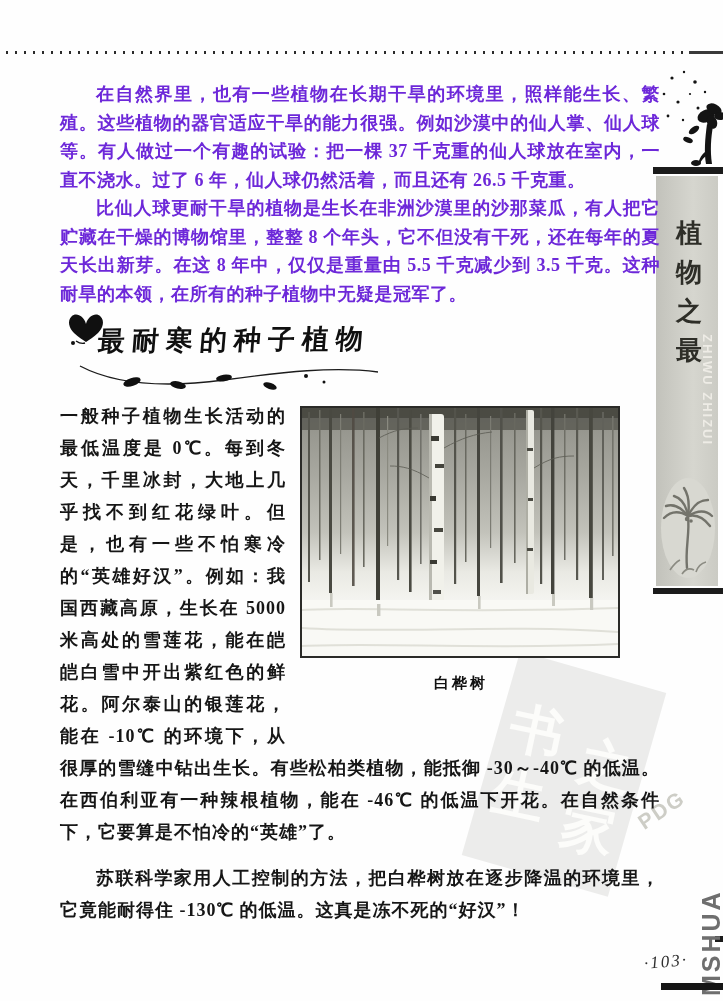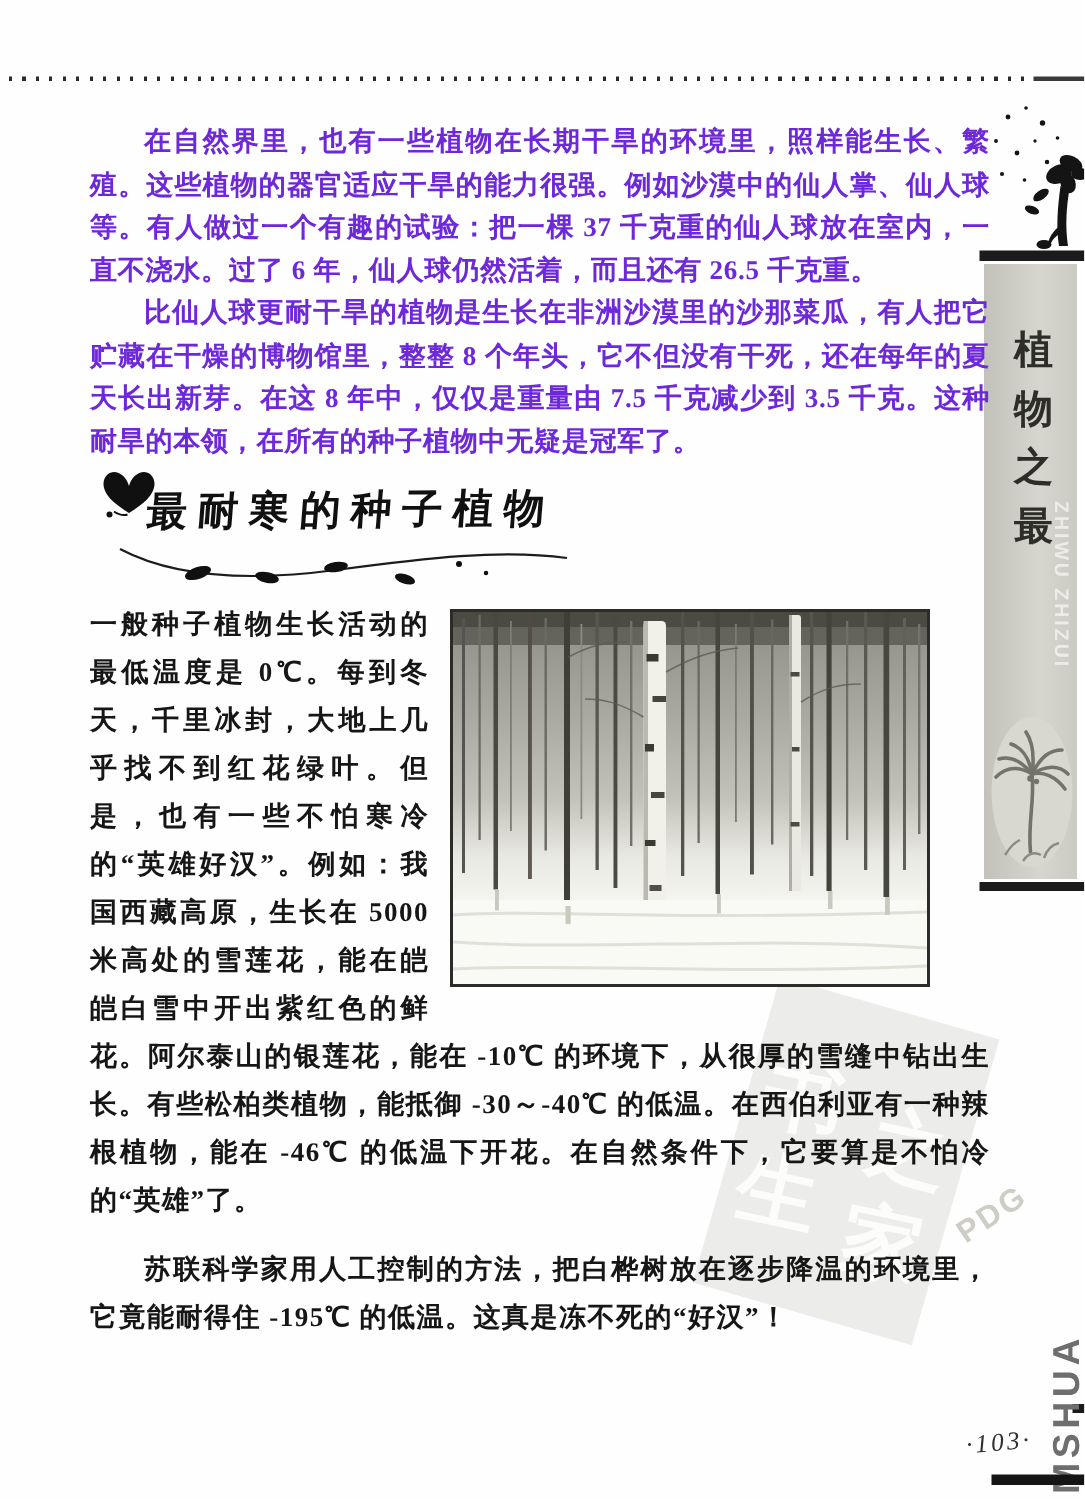--- a/index.html
+++ b/index.html
@@ -183,21 +183,21 @@
     </div>
     <div class="wm-col" style="margin-top:28px;">
       <span class="wm-char">之</span>
       <span class="wm-char">家</span>
     </div>
   </div>
   <div class="wm-pdg">PDG</div>
 
   <div class="main-col">
     <p class="body-par">在自然界里，也有一些植物在长期干旱的环境里，照样能生长、繁殖。这些植物的器官适应干旱的能力很强。例如沙漠中的仙人掌、仙人球等。有人做过一个有趣的试验：把一棵 37 千克重的仙人球放在室内，一直不浇水。过了 6 年，仙人球仍然活着，而且还有 26.5 千克重。</p>
-    <p class="body-par">比仙人球更耐干旱的植物是生长在非洲沙漠里的沙那菜瓜，有人把它贮藏在干燥的博物馆里，整整 8 个年头，它不但没有干死，还在每年的夏天长出新芽。在这 8 年中，仅仅是重量由 7.5 千克减少到 3.5 千克。这种耐旱的本领，在所有的种子植物中无疑是冠军了。</p>
+    <p class="body-par">比仙人球更耐干旱的植物是生长在非洲沙漠里的沙那菜瓜，有人把它贮藏在干燥的博物馆里，整整 8 个年头，它不但没有干死，还在每年的夏天长出新芽。在这 8 年中，仅仅是重量由 5.5 千克减少到 3.5 千克。这种耐旱的本领，在所有的种子植物中无疑是冠军了。</p>
 
     <div class="heading-block">
       <span class="heart">
         <svg width="40" height="44" viewBox="0 0 40 44">
           <path d="M20 14 C18 6 10 2 5.5 6.5 C1 11 3 18 8 23 C12 27 17 30 20 32 C23 30 28 27 32 23 C37 18 39 11 34.5 6.5 C30 2 22 6 20 14 Z" fill="#101010"></path>
           <circle cx="7" cy="33" r="2" fill="#101010"></circle>
           <path d="M10 31 C13 33 16 34 19 33" stroke="#101010" stroke-width="1.4" fill="none"></path>
         </svg>
       </span>
       <h2 class="section-heading">最耐寒的种子植物</h2>
@@ -288,23 +288,24 @@
             </g>
             <g fill="#c9c9c0">
               <rect x="28" y="185" width="2.6" height="14"></rect>
               <rect x="75" y="196" width="3.4" height="12"></rect>
               <rect x="176" y="188" width="2.6" height="13"></rect>
               <rect x="250" y="186" width="3" height="12"></rect>
               <rect x="288" y="190" width="3.2" height="12"></rect>
             </g>
           </svg>
         </div>
+        <figcaption>白桦树</figcaption>
       </figure>
       <span class="lead" style="display:inline;">一般种子植物生长活动的最低温度是 0℃。每到冬天，千里冰封，大地上几乎找不到红花绿叶。但是，也有一些不怕寒冷的“英雄好汉”。例如：我国西藏高原，生长在 5000 米高处的雪莲花，能在皑皑白雪中开出紫红色的鲜花。阿尔泰山的银莲花，能在 -10℃ 的环境下，从很厚的雪缝中钻出生长。有些松柏类植物，能抵御 -30～-40℃ 的低温。在西伯利亚有一种辣根植物，能在 -46℃ 的低温下开花。在自然条件下，它要算是不怕冷的“英雄”了。</span>
-      <p class="par4">苏联科学家用人工控制的方法，把白桦树放在逐步降温的环境里，它竟能耐得住 -195℃ 的低温。这真是冻不死的“好汉”！</p>
+      <p class="par4">苏联科学家用人工控制的方法，把白桦树放在逐步降温的环境里，它竟能耐得住 -130℃ 的低温。这真是冻不死的“好汉”！</p>
     </div>
   </div>
 
   <div class="edge-tick"></div>
   <div class="edge-watermark">MSHUA</div>
   <div class="page-number">·103·</div>
   <div class="footer-bar"></div>
 
 </div>
 

